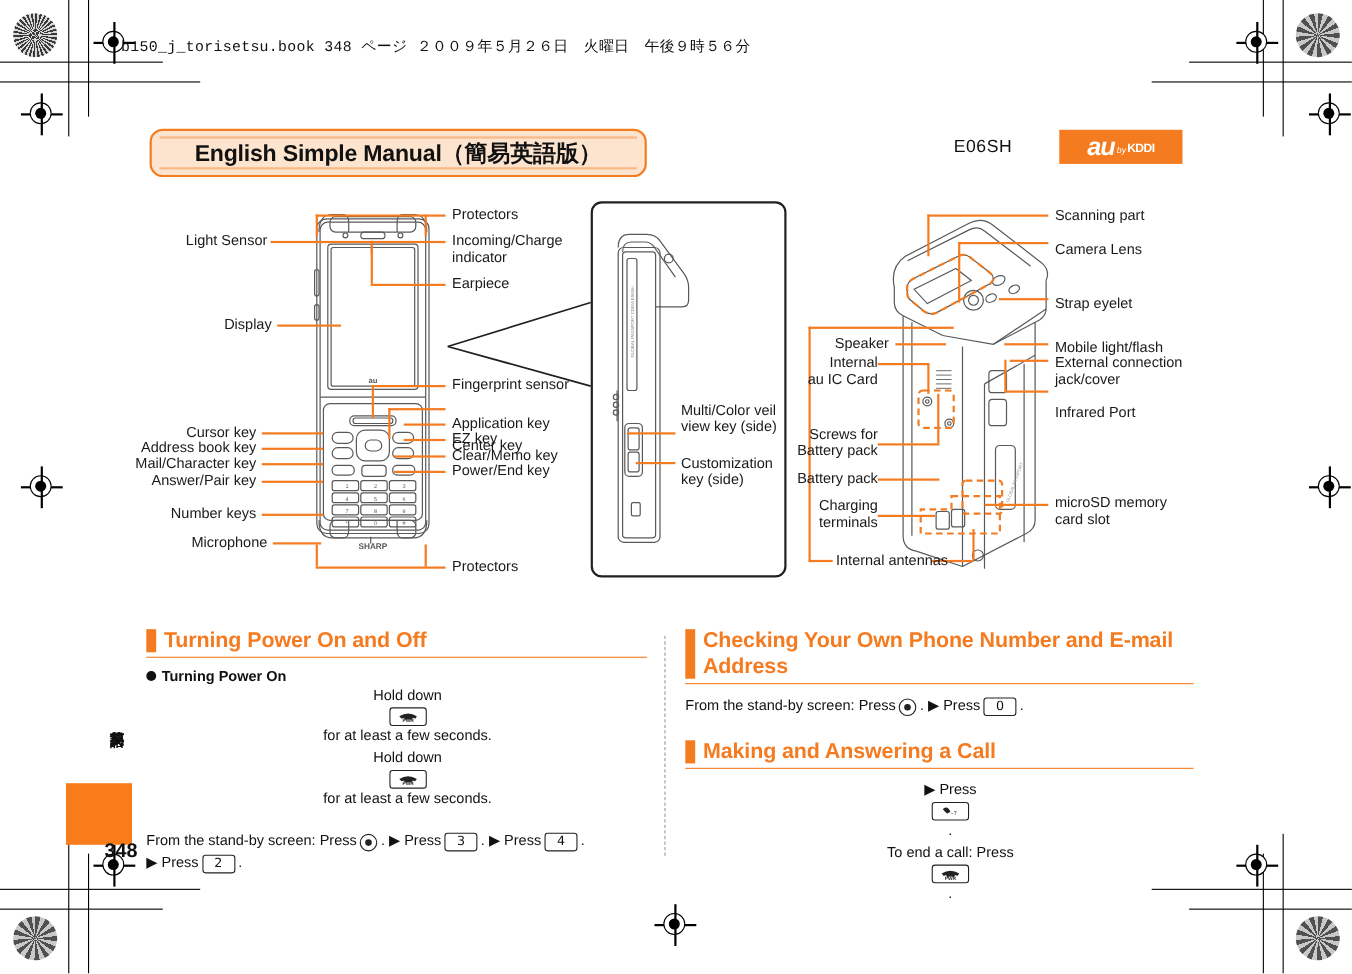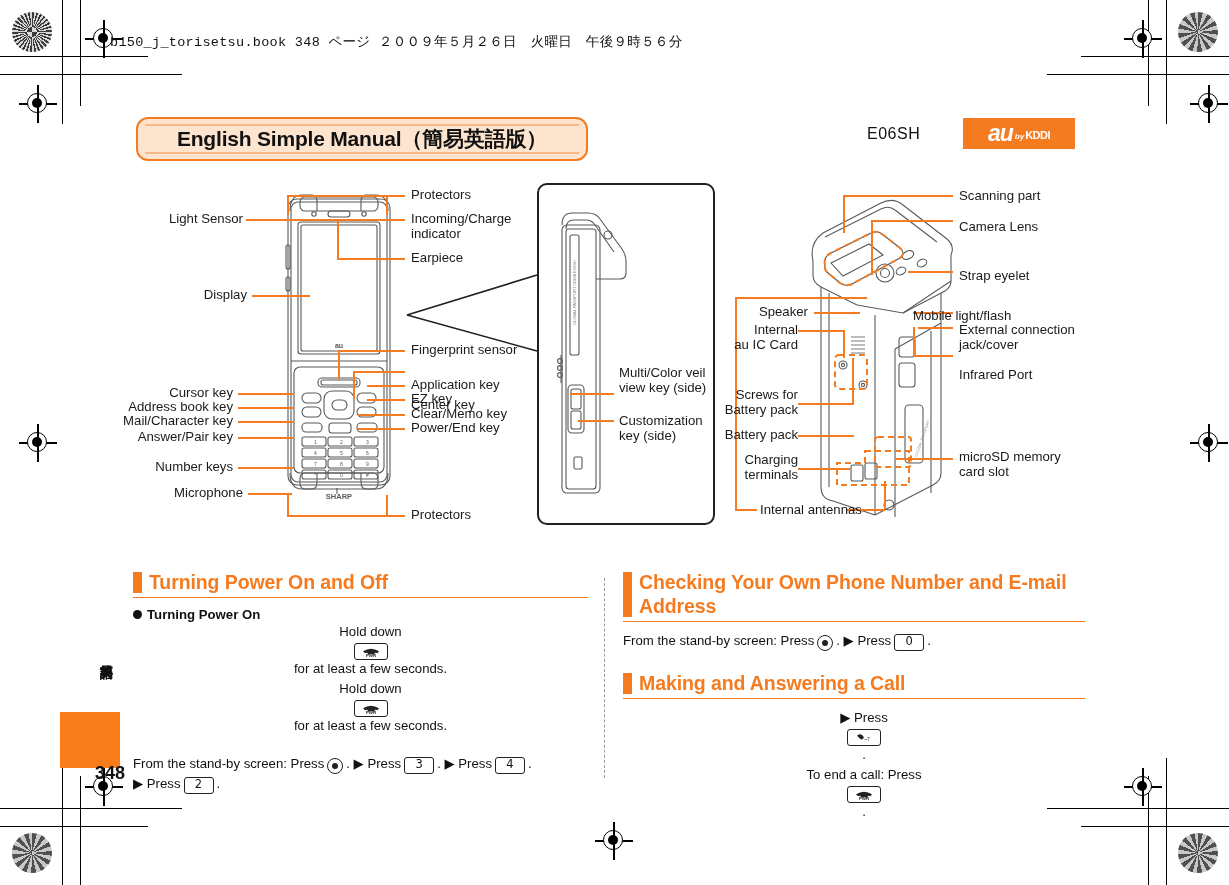--- a/index.html
+++ b/index.html
@@ -99,21 +99,21 @@
     width: 112px; height: 31px;
     background: #F47B20;
     color: #fff;
     display: flex; align-items: center; justify-content: center;
   }
   .au-logo .au {
     font-size: 23px; font-weight: bold; font-style: italic;
     letter-spacing: -1px; line-height: 1;
   }
   .au-logo .by {
-    font-size: 8px; font-style: italic; font-weight: bold;
+    font-size: 8px; font-style: italic; font-weight: normal;
     margin: 5px 1px 0 2px;
     text-align: right;
   }
   .au-logo .kddi {
     font-size: 11px; font-weight: bold; 
     letter-spacing: -0.5px; margin-top: 3px;
   }
 
   
   .diagram-area { position: absolute; left: 0; top: 175px; width: 1229px; height: 365px; }
@@ -590,21 +590,21 @@
     <div class="lbl right" style="left:690px; top:212px; width:108px;">Screws for
 Battery pack</div>
     <div class="lbl right" style="left:690px; top:252px; width:108px;">Battery pack</div>
     <div class="lbl right" style="left:690px; top:277px; width:108px;">Charging
 terminals</div>
     <div class="lbl" style="left:760px; top:327px;">Internal antennas</div>
 
     <div class="lbl" style="left:959px; top:13px;">Scanning part</div>
     <div class="lbl" style="left:959px; top:44px;">Camera Lens</div>
     <div class="lbl" style="left:959px; top:93px;">Strap eyelet</div>
-    <div class="lbl" style="left:913px; top:133px;text-align:right;">Mobile light/flash</div>
+    <div class="lbl" style="left:959px; top:133px;text-align:right;">Mobile light/flash</div>
     <div class="lbl" style="left:959px; top:147px;">External connection
 jack/cover</div>
     <div class="lbl" style="left:959px; top:192px;">Infrared Port</div>
     <div class="lbl" style="left:959px; top:274px;">microSD memory
 card slot</div>
   </div>
 
   <div class="divider-dash"></div>
 
   <div class="col left">

